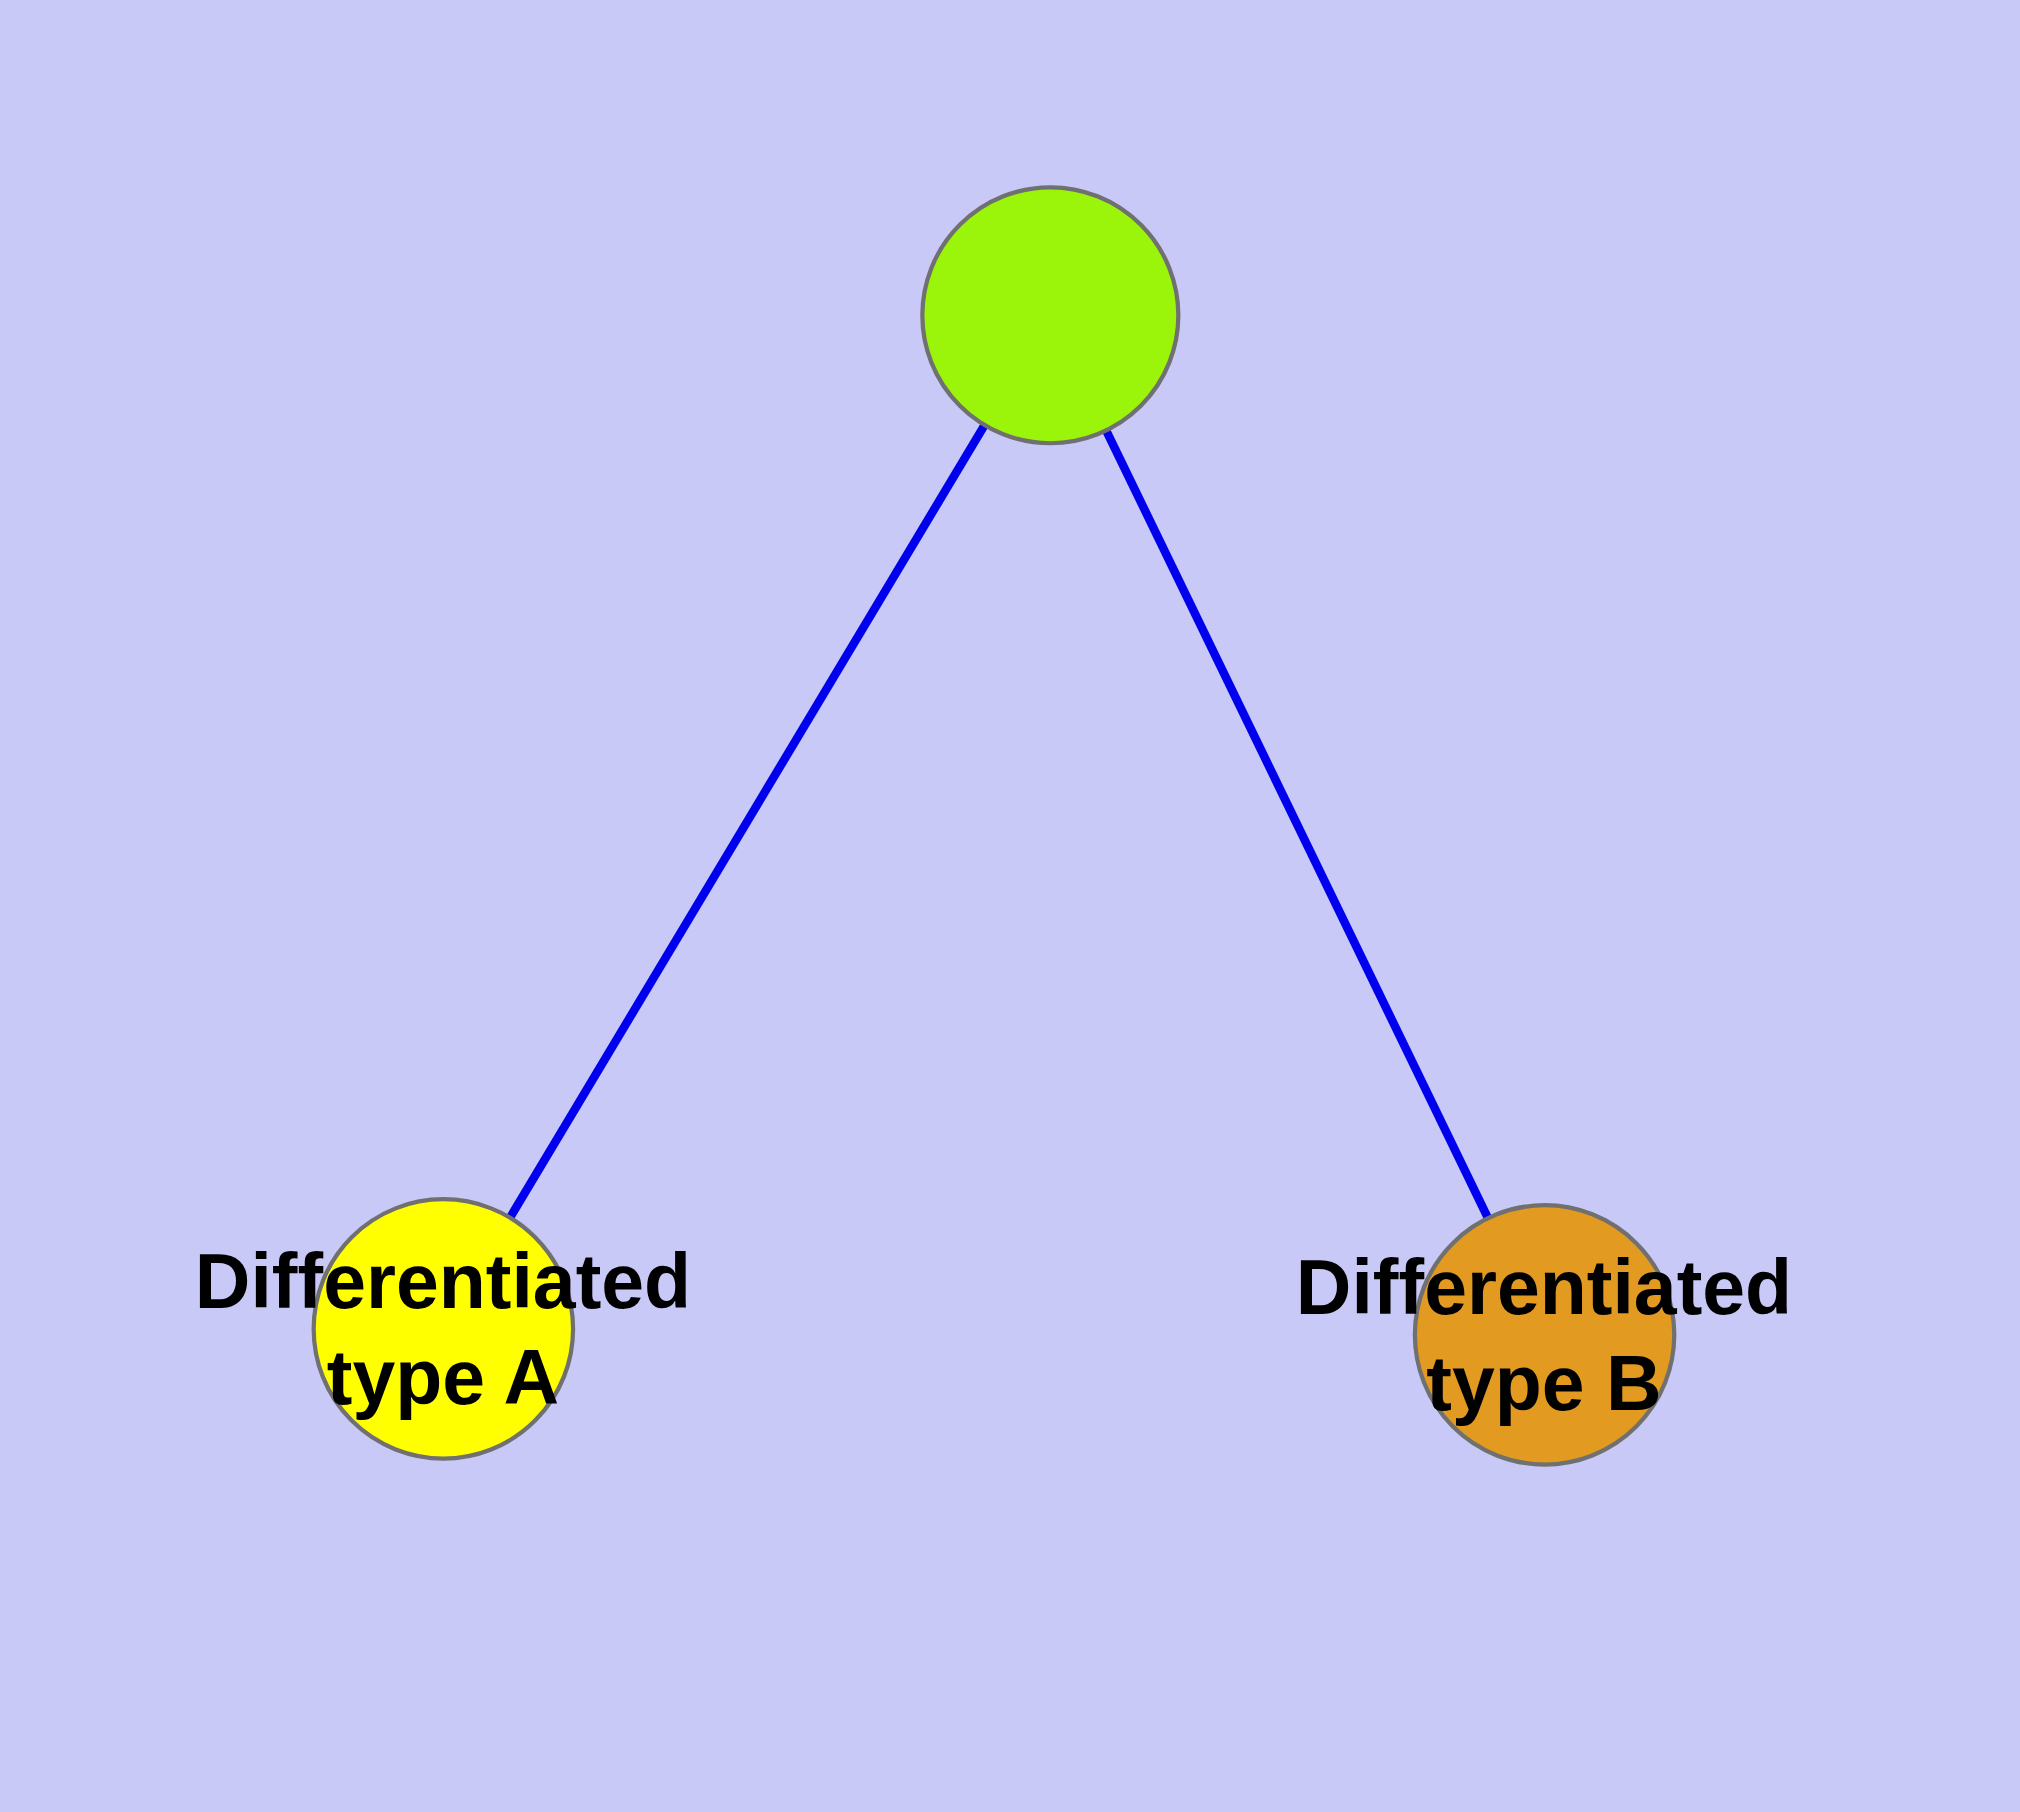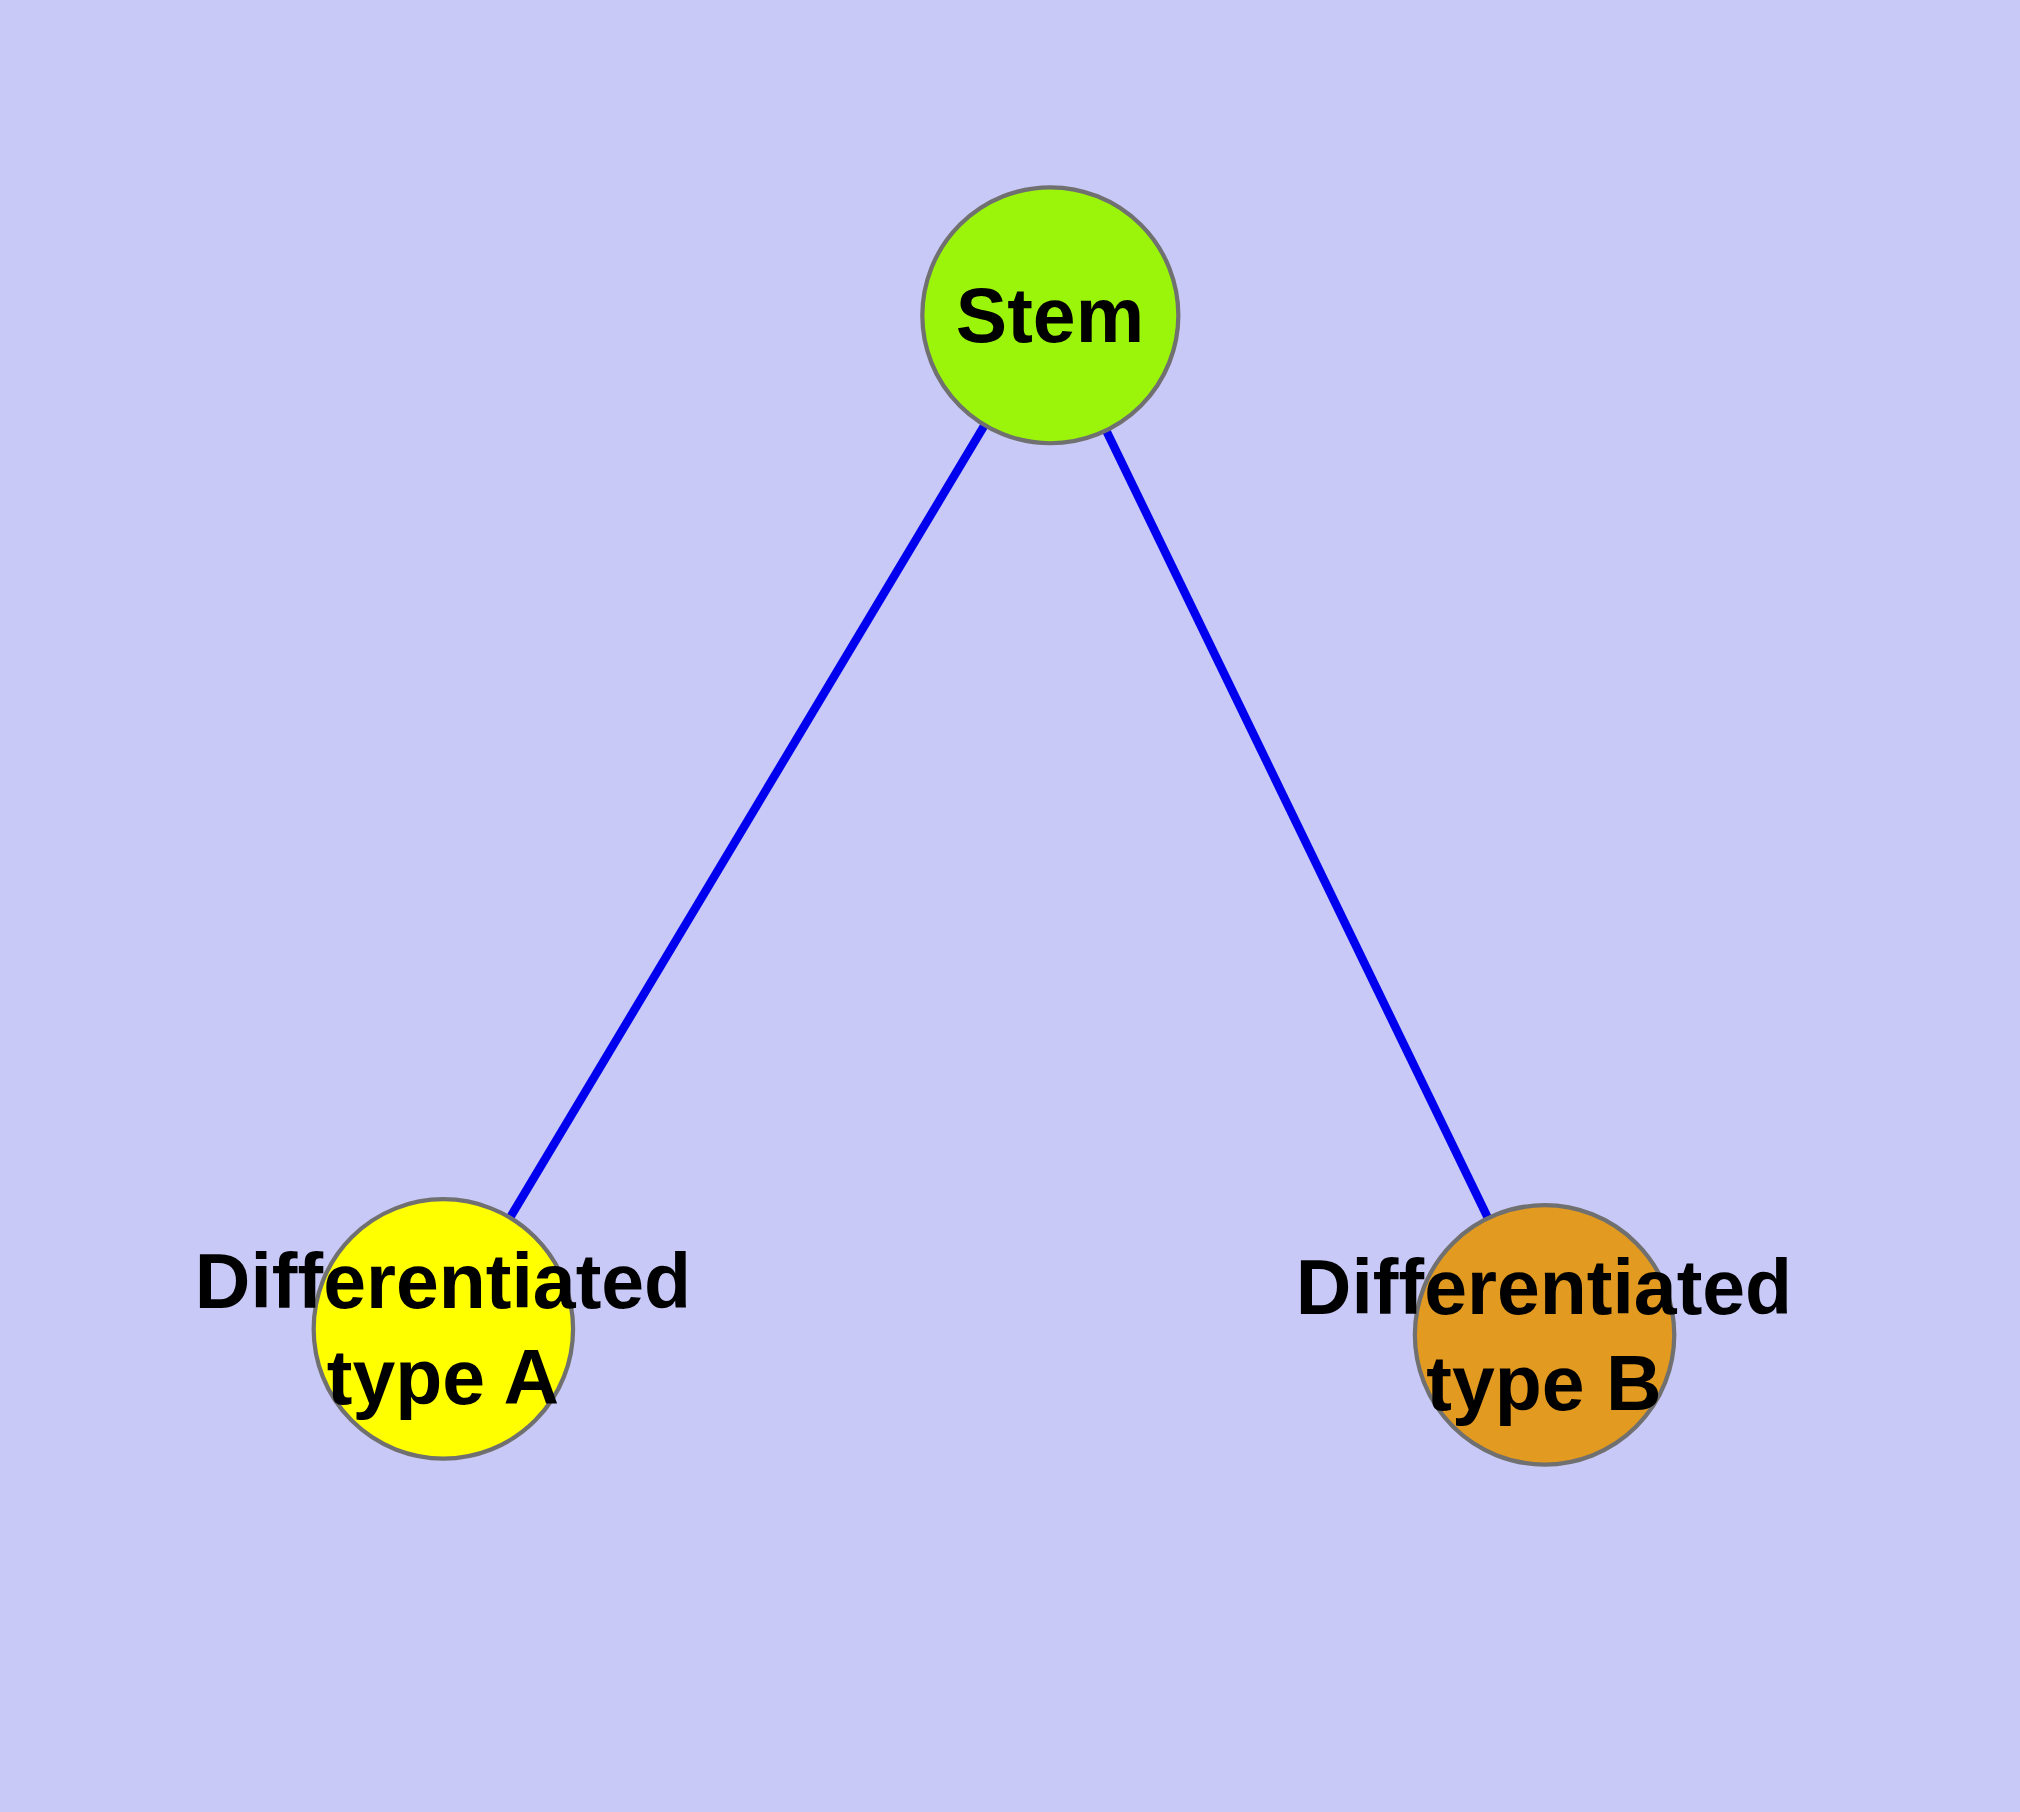--- a/index.html
+++ b/index.html
@@ -45,20 +45,19 @@
 
 <div class="canvas" style="background: rgb(201, 201, 247);">
   <svg id="diagram-svg" viewBox="0 0 2384 2138" preserveAspectRatio="none">
       <line x1="1239" y1="372" x2="523" y2="1568" stroke="#0000EE" stroke-width="10"></line>
       <line x1="1239" y1="372" x2="1822" y2="1575" stroke="#0000EE" stroke-width="10"></line>
       <circle cx="1239" cy="372" r="151" fill="#9BF50A" stroke="#707070" stroke-width="5"></circle>
       <circle cx="523" cy="1568" r="153" fill="#FFFF00" stroke="#707070" stroke-width="5"></circle>
       <circle cx="1822" cy="1575" r="153" fill="#E29A20" stroke="#707070" stroke-width="5"></circle>
     </svg>
   <div id="labels-layer">
-      <div class="node-label" style="left: 1050px; top: 315px; color: rgb(0, 0, 0);">Stem</div>
       <div class="node-label" style="left: 443px; top: 1329px; color: rgb(0, 0, 0);">Differentiated
 type A</div>
       <div class="node-label" style="left: 1544px; top: 1335px; color: rgb(0, 0, 0);">Differentiated
 type B</div>
     </div>
 </div>
 
 
 </body></html>

